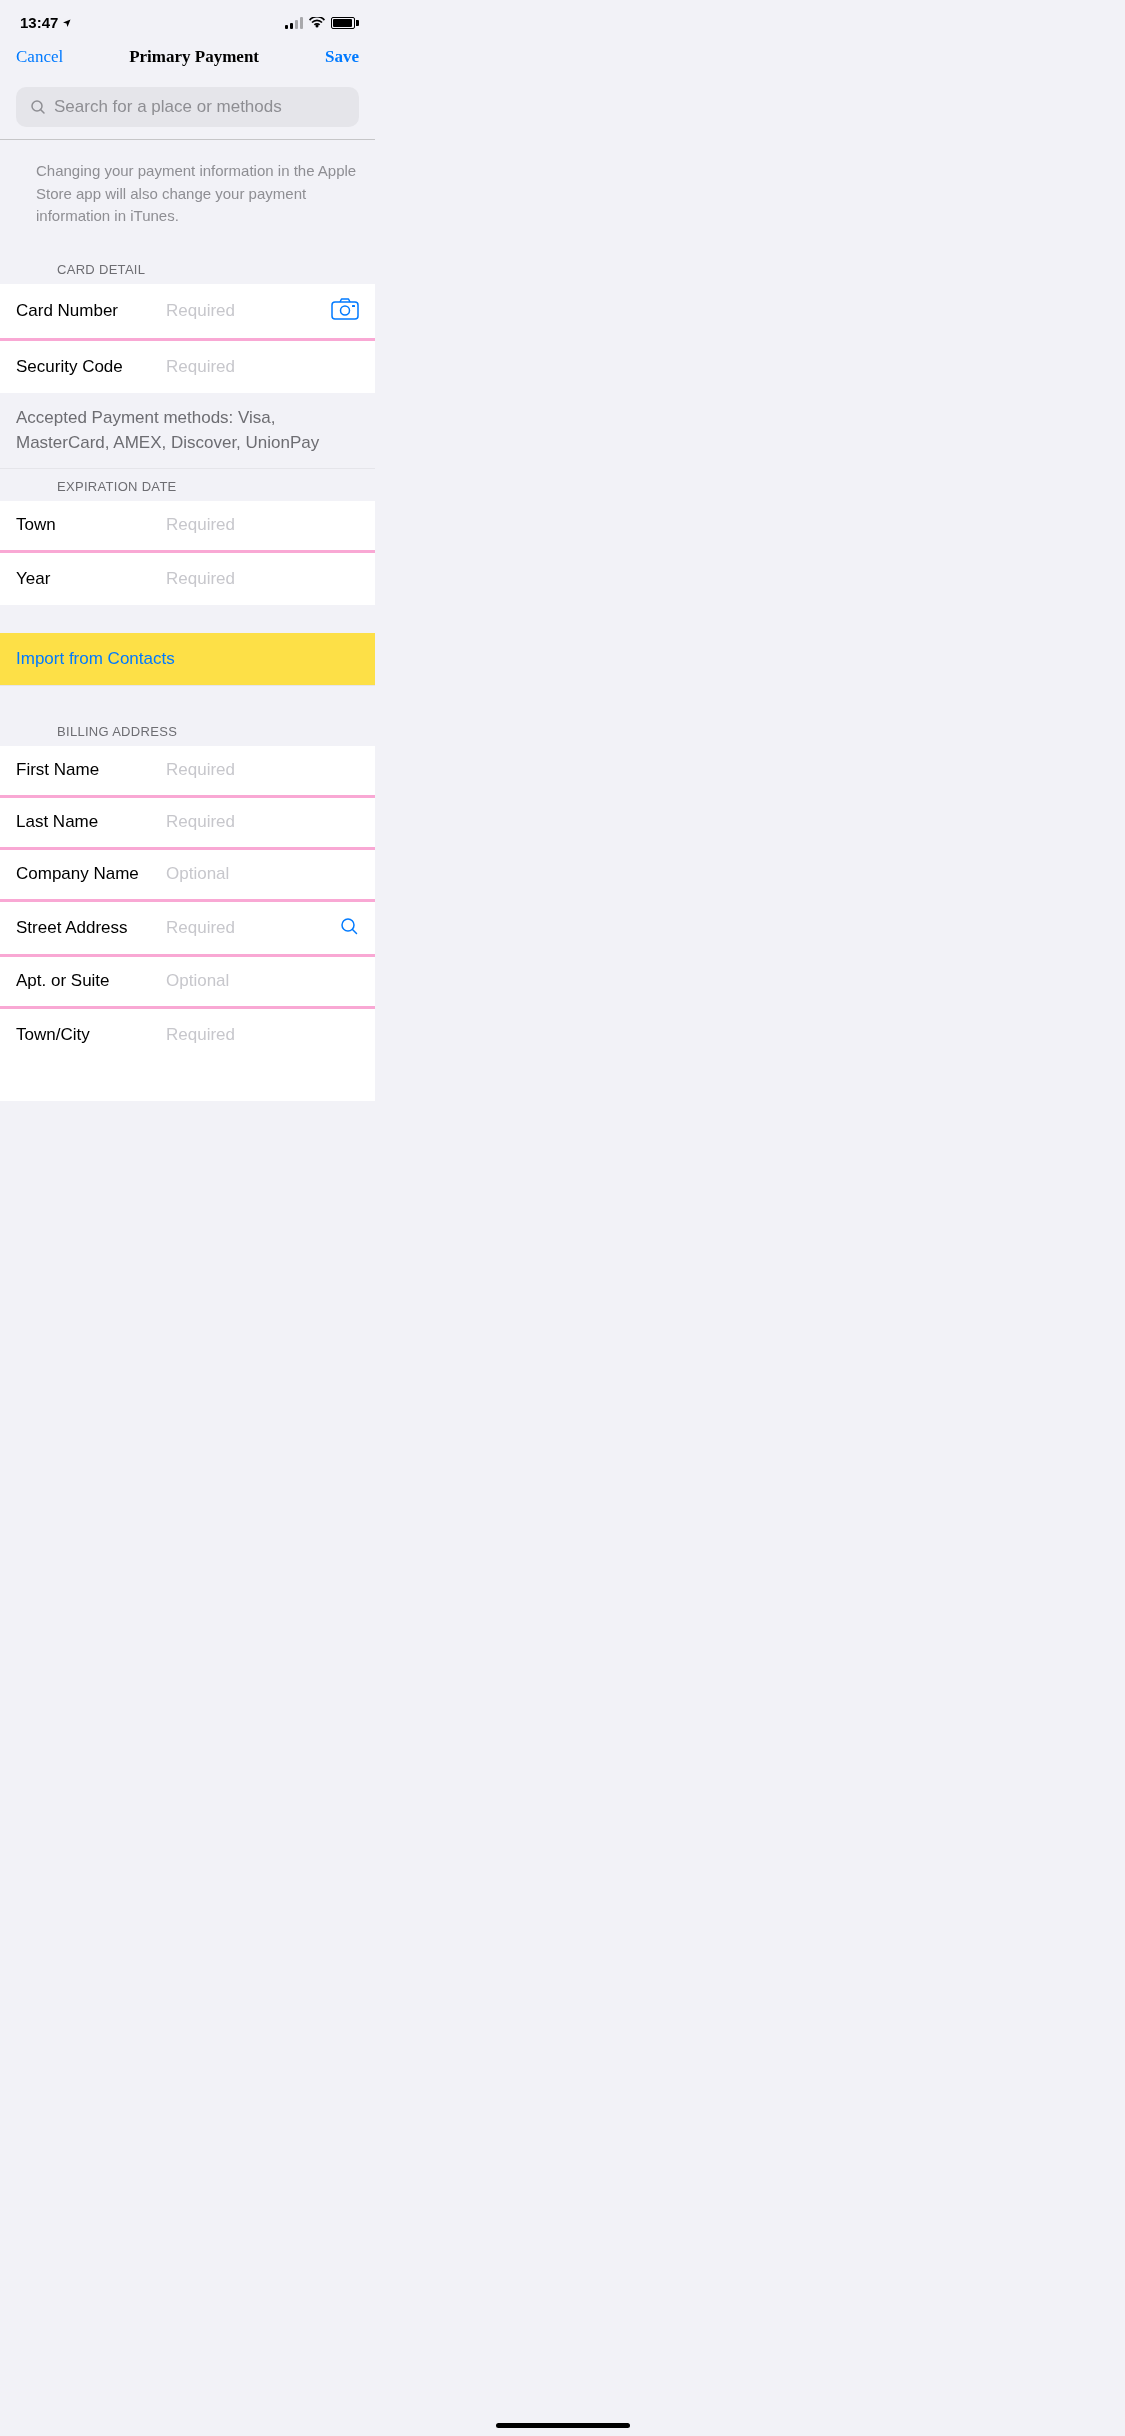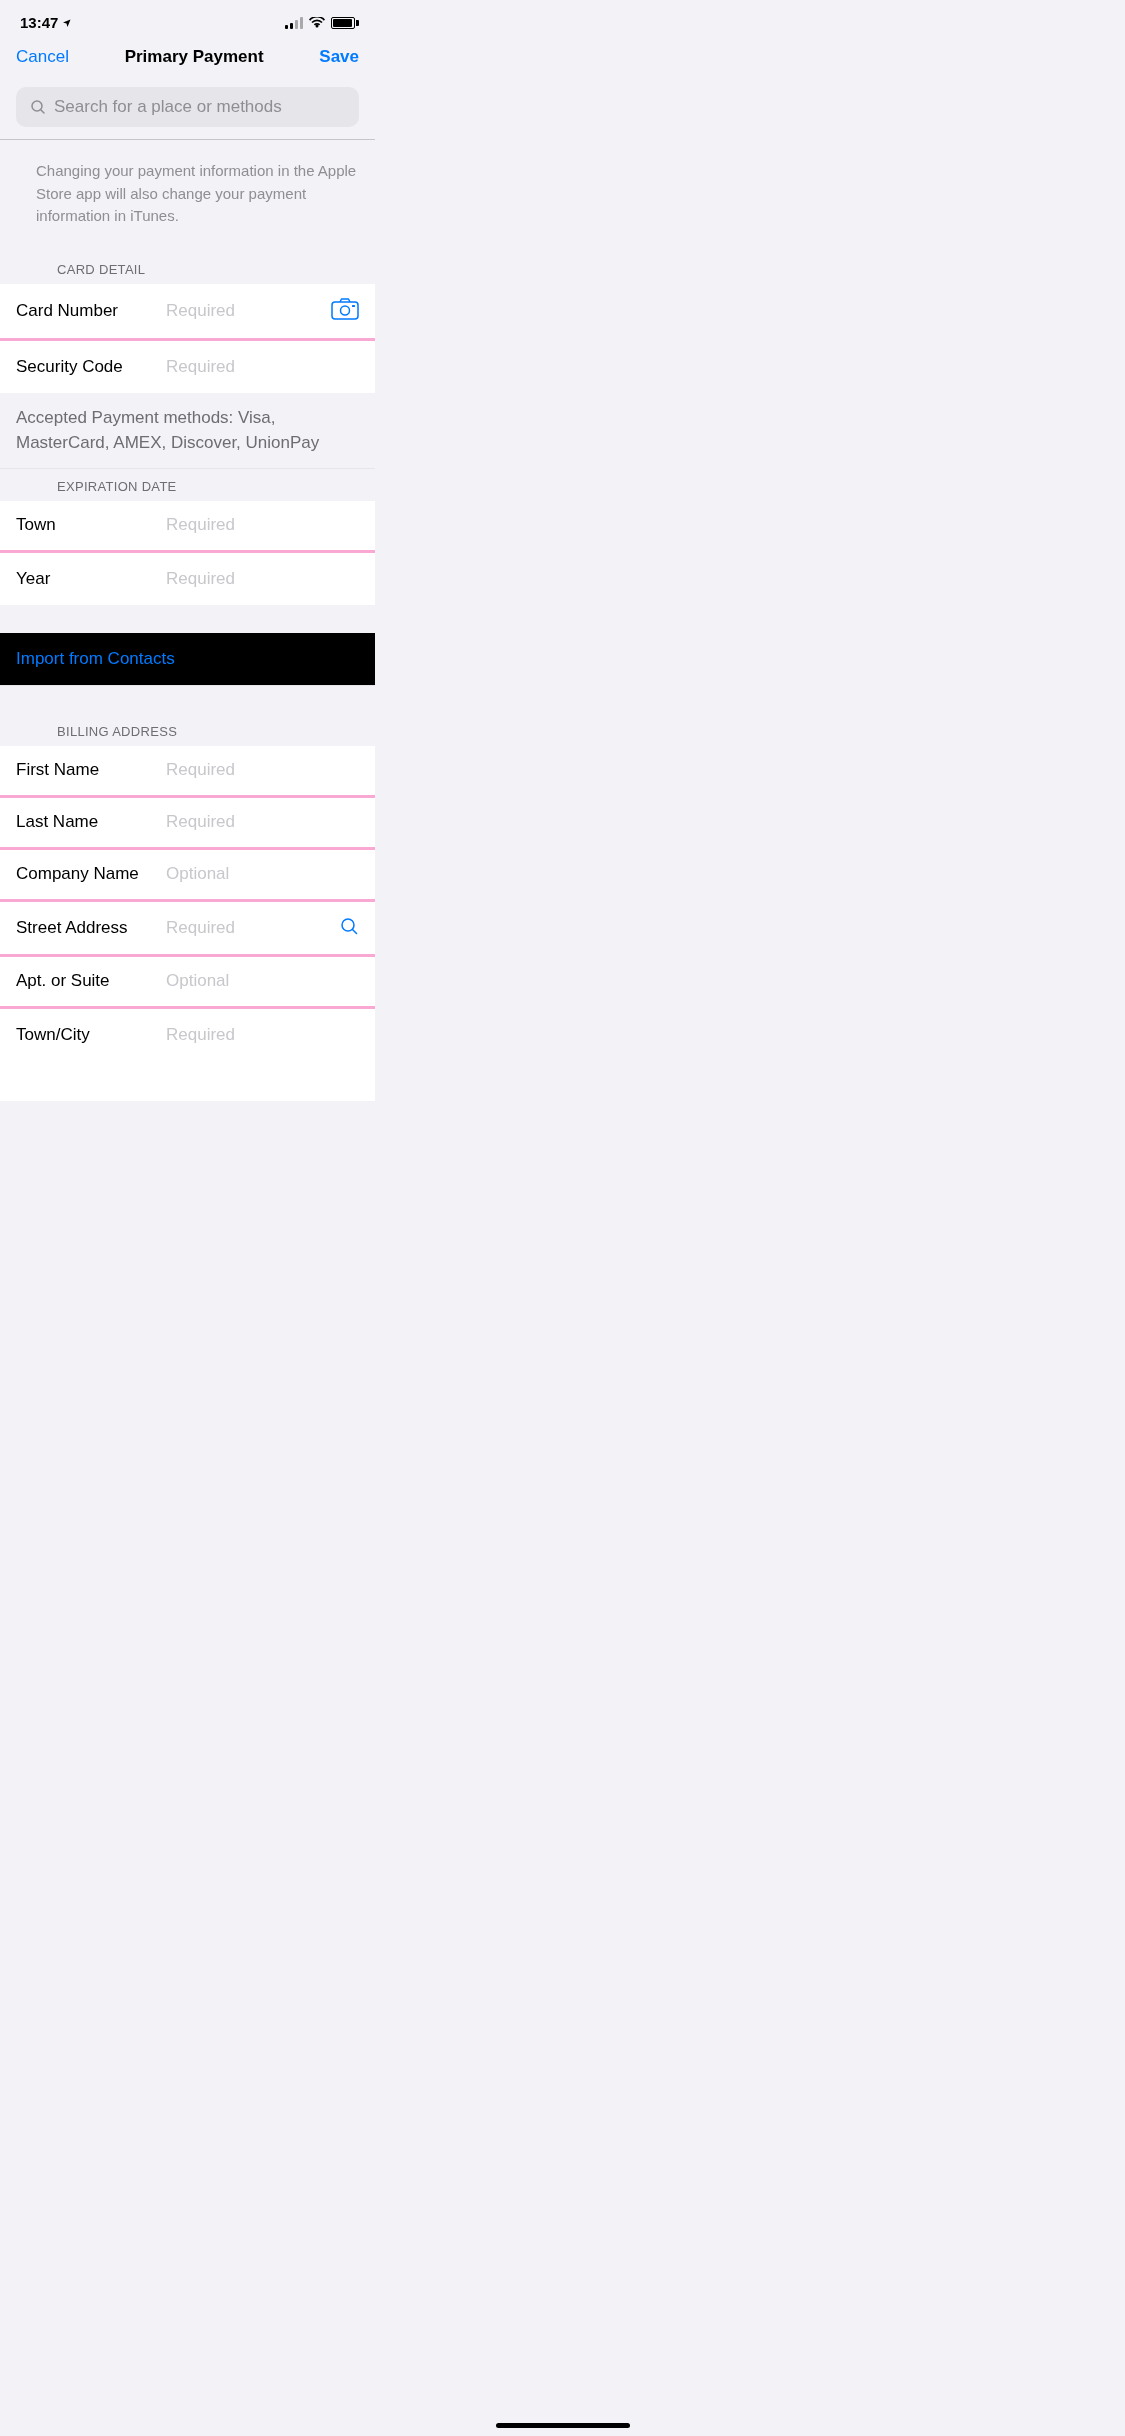--- a/index.html
+++ b/index.html
@@ -78,20 +78,21 @@
       border-radius: 1px;
     }
 
     
     .nav-bar {
       display: flex;
       justify-content: space-between;
       align-items: center;
       padding: 8px 16px 12px 16px;
       background: #f2f2f7;
+      font-family: Liberation Serif, serif;
     }
     .nav-cancel {
       font-size: 17px;
       color: #007aff;
       font-weight: 400;
       cursor: pointer;
     }
     .nav-title {
       font-size: 17px;
       font-weight: 700;
@@ -205,21 +206,21 @@
       height: 28px;
     }
 
     
     .link-section {
       background: #fff;
     }
     .link-row {
       padding: 16px 16px;
       border-bottom: 1px solid #e5e5ea;
-      background: #000000;
+      background: #fde047;
     }
     .link-text {
       font-size: 17px;
       color: #007aff;
       cursor: pointer;
     }
 
     
     .home-indicator {
       position: fixed;

